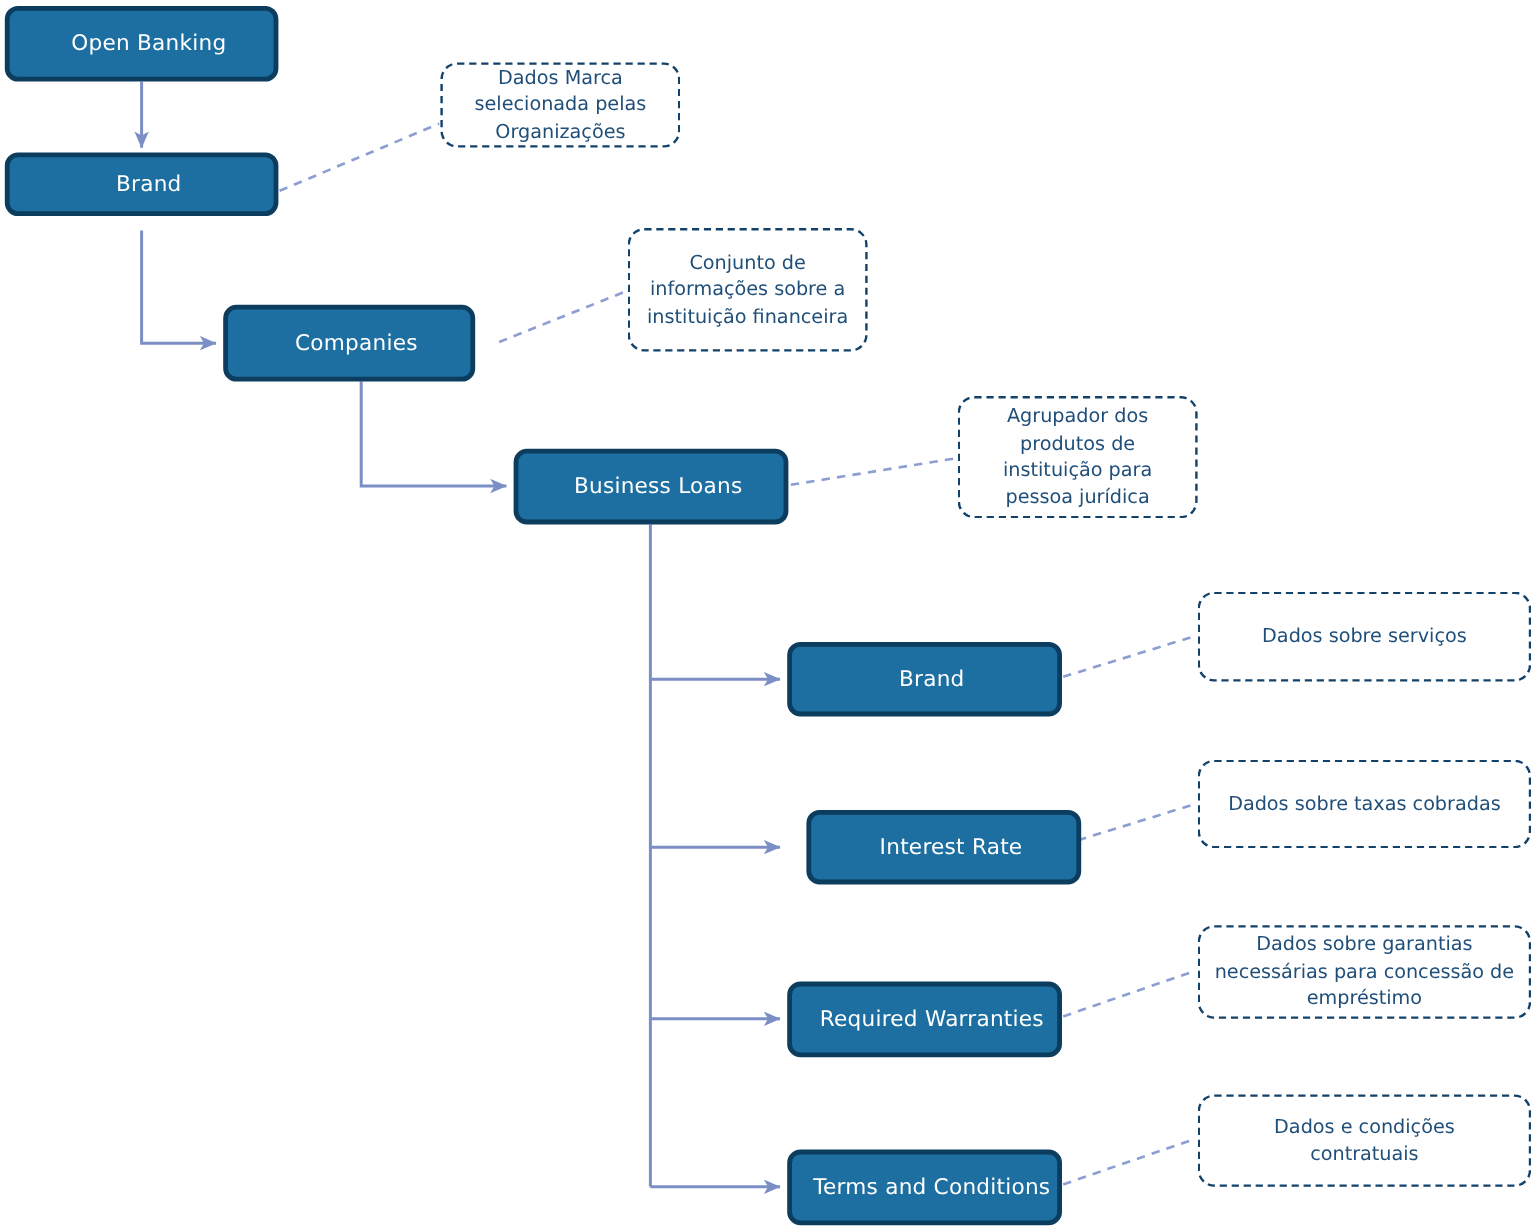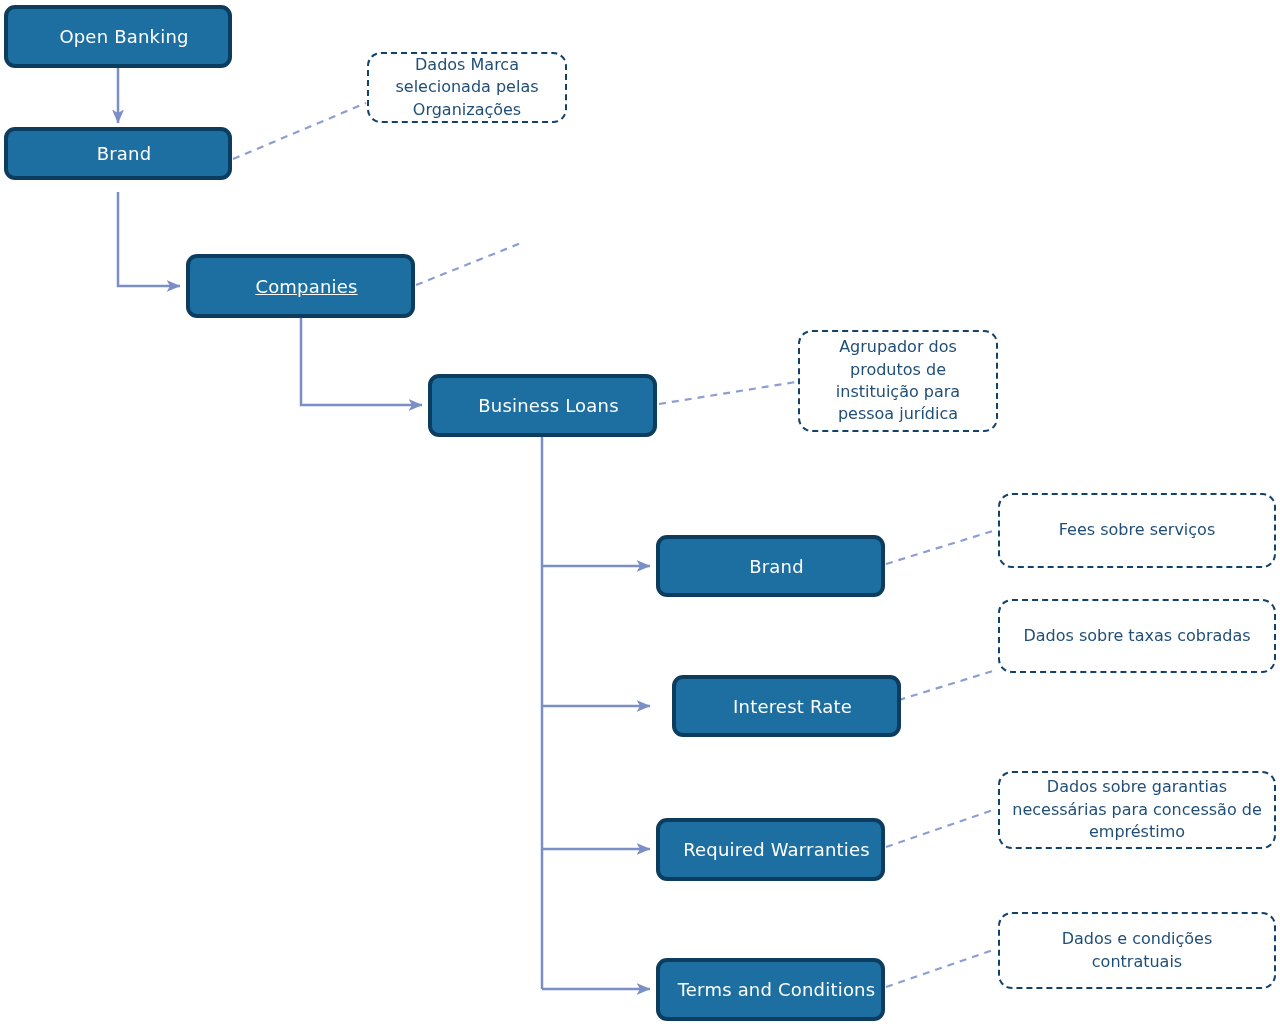--- a/index.html
+++ b/index.html
@@ -82,46 +82,49 @@
     <path class="conn-dashed" d="M886,564 L996,530"></path>
     <path class="conn-dashed" d="M886,704 L996,670"></path>
     <path class="conn-dashed" d="M886,847 L996,809"></path>
     <path class="conn-dashed" d="M886,987 L996,949"></path>
   </svg>
 
   <div class="node" style="left:4px;top:5px;width:228px;height:63px;">Open Banking</div>
 
   <div class="node" style="left:4px;top:127px;width:228px;height:53px;">Brand</div>
 
-  <div class="node" style="left:186px;top:254px;width:229px;height:64px;text-decoration:underline;">Companies</div>
+  <div class="node" style="left:186px;top:254px;width:210px;height:64px;">Companies</div>
 
   <div class="node" style="left:428px;top:374px;width:229px;height:63px;">Business Loans</div>
 
   <div class="node" style="left:656px;top:535px;width:229px;height:62px;">Brand</div>
 
   <div class="node" style="left:656px;top:675px;width:229px;height:62px;margin-left:16px;">Interest Rate</div>
 
   <div class="node" style="left:656px;top:818px;width:229px;height:63px;">Required Warranties</div>
 
   <div class="node" style="left:656px;top:958px;width:229px;height:63px;">Terms and Conditions</div>
 
   <div class="annotation ann-narrow" style="left:367px;top:52px;width:200px;height:71px;">
     <span class="ann-text">Dados Marca selecionada pelas Organizações</span>
   </div>
 
+  <div class="annotation ann-narrow" style="left:523px;top:190px;width:200px;height:103px;">
+    <span class="ann-text">Conjunto de informações sobre a instituição financeira</span>
+  </div>
 
   <div class="annotation ann-narrow" style="left:798px;top:330px;width:200px;height:102px;">
     <span class="ann-text">Agrupador dos produtos de instituição para pessoa jurídica</span>
   </div>
 
   <div class="annotation ann-mid" style="left:998px;top:493px;width:278px;height:75px;">
-    <span class="ann-text">Fees sobre serviços</span>
+    <span class="ann-text">Dados sobre serviços</span>
   </div>
 
-  <div class="annotation ann-mid" style="left:998px;top:599px;width:278px;height:74px;">
+  <div class="annotation ann-mid" style="left:998px;top:633px;width:278px;height:74px;">
     <span class="ann-text">Dados sobre taxas cobradas</span>
   </div>
 
   <div class="annotation ann-mid" style="left:998px;top:771px;width:278px;height:78px;">
     <span class="ann-text">Dados sobre garantias necessárias para concessão de empréstimo</span>
   </div>
 
   <div class="annotation" style="left:998px;top:912px;width:278px;height:77px;">
     <span class="ann-text" style="max-width:210px;">Dados e condições contratuais</span>
   </div>

